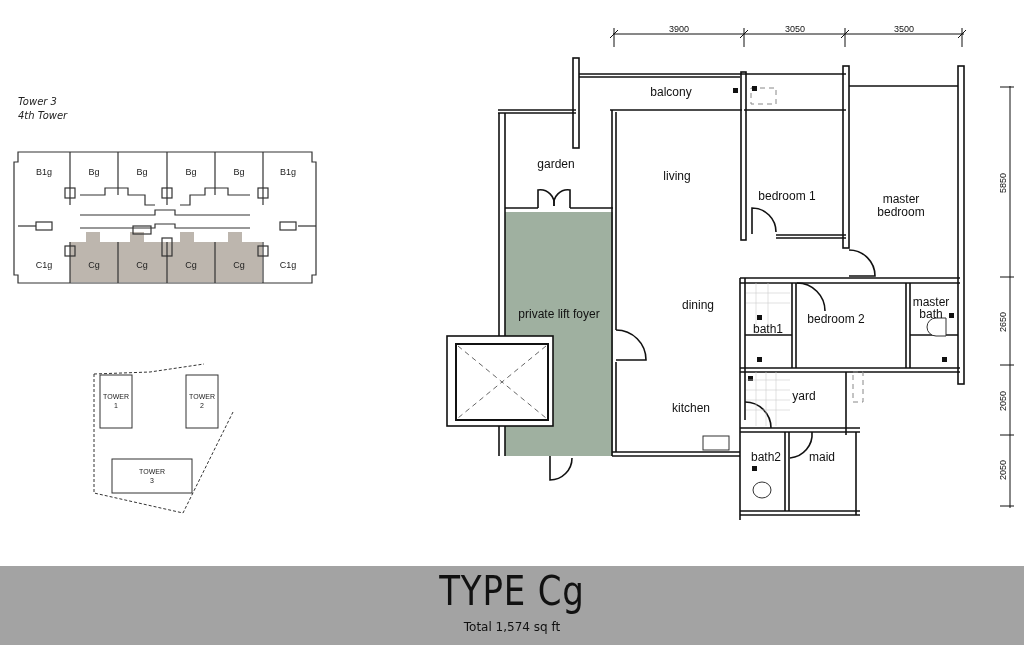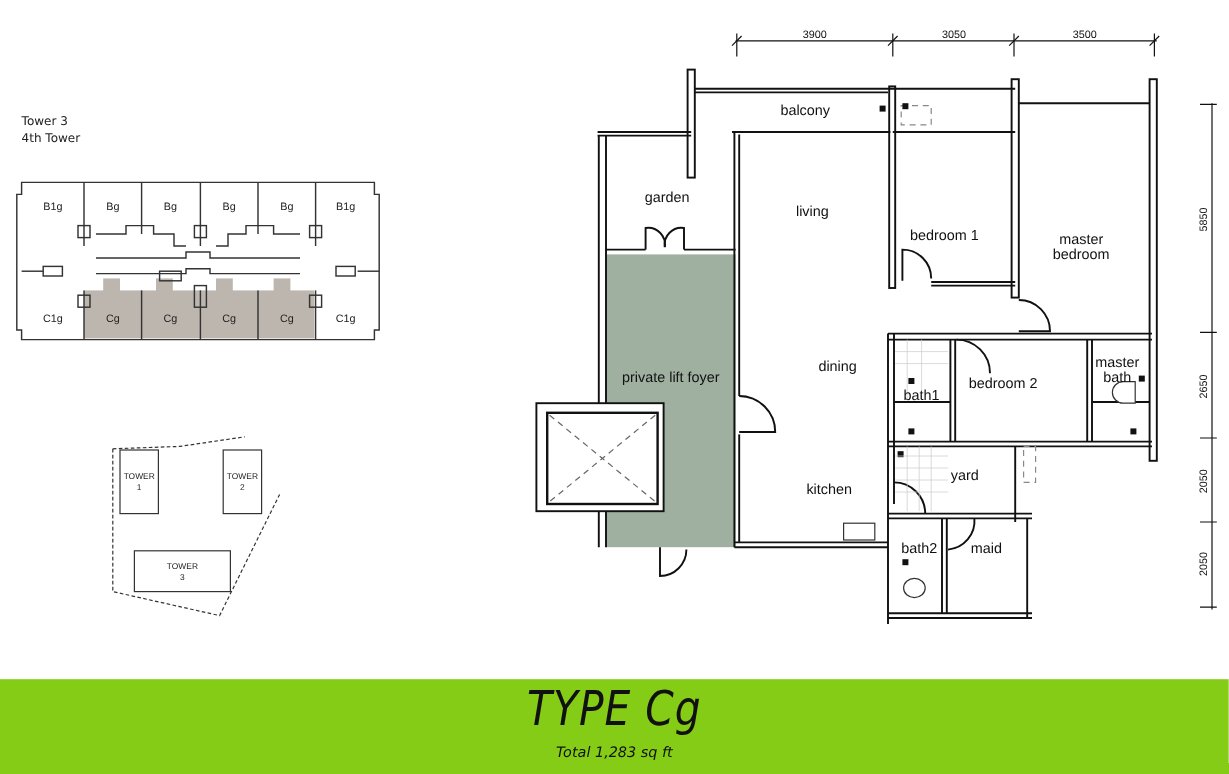--- a/index.html
+++ b/index.html
@@ -1,21 +1,21 @@
 <!DOCTYPE html>
 <html><head>
 <meta charset="utf-8">
 <style>
   html, body { margin: 0; padding: 0; background: #ffffff; }
   body { width: 1024px; height: 645px; position: relative; overflow: hidden;
          font-family: "DejaVu Sans", sans-serif; color: #111; }
   .abs { position: absolute; }
-  .keyplan-title { left: 18px; top: 95px; font-size: 10px; line-height: 14px; color: #222; }
+  .keyplan-title { left: 18px; top: 95px; font-size: 10px; line-height: 14px; color: #222; font-style: italic; }
   svg text { font-family: "Liberation Sans", sans-serif; }
-  .banner { left: 0; top: 566px; width: 1024px; height: 79px; background: #84cc16; font-style: italic; }
+  .banner { left: 0; top: 566px; width: 1024px; height: 79px; background: #a3a3a3; }
   .banner-title { position: absolute; left: 0; width: 1024px; top: 2px; text-align: center;
                   font-family: "DejaVu Sans", sans-serif; font-size: 40px; letter-spacing: 1px;
                   transform: scaleX(0.85); color: #111; }
   .banner-sub { position: absolute; left: 0; width: 1024px; top: 54px; text-align: center;
                 font-family: "DejaVu Sans", sans-serif; font-size: 12px; color: #111; }
 </style>
 </head>
 <body>
 
 <div class="abs keyplan-title">
@@ -253,14 +253,14 @@
     <text x="931" y="318">bath</text>
     <text x="804" y="400">yard</text>
     <text x="691" y="412">kitchen</text>
     <text x="766" y="461">bath2</text>
     <text x="822" y="461">maid</text>
   </g>
 </svg>
 
 <div class="abs banner">
   <div class="banner-title">TYPE Cg</div>
-  <div class="banner-sub">Total  1,283 sq ft</div>
+  <div class="banner-sub">Total  1,574 sq ft</div>
 </div>
 
 </body></html>

